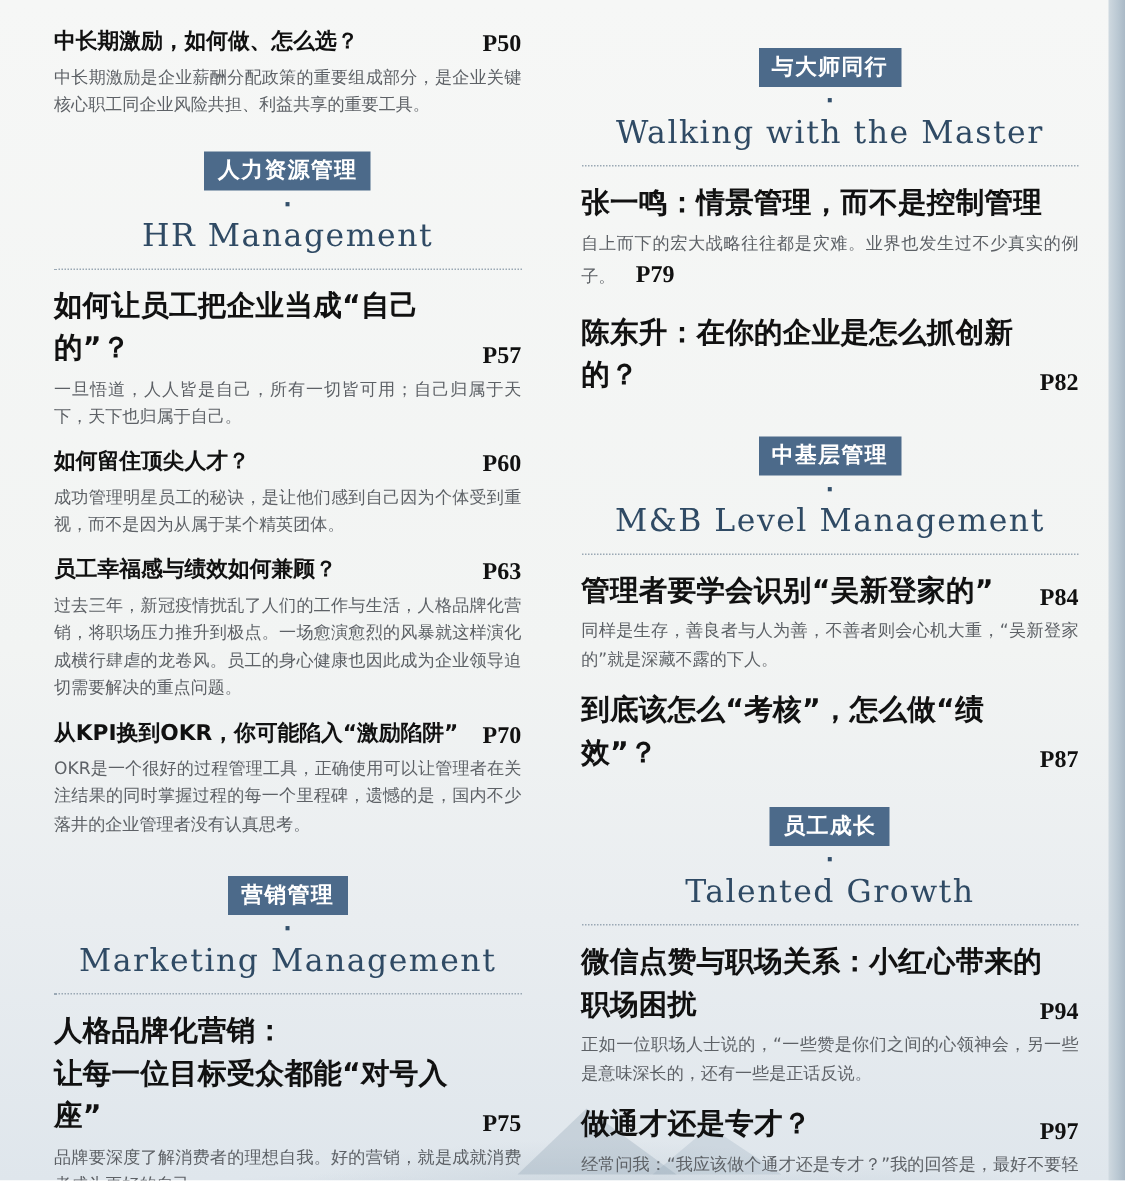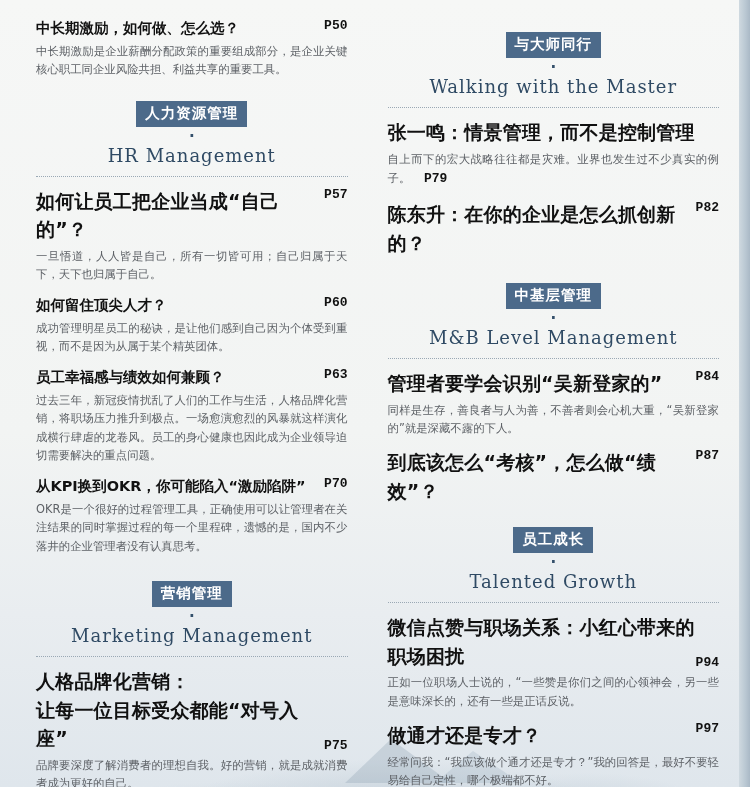--- a/index.html
+++ b/index.html
@@ -60,44 +60,44 @@
     letter-spacing:1px;
     padding:3px 9px 4px 9px;
     font-family:"DejaVu Sans","Liberation Sans",sans-serif;
     font-weight:600;
     white-space:nowrap;
   }
   .sec-head .dot {
     color:#34506b; font-size:15px; margin:0 6px; font-weight:700;
   }
   .sec-head .en {
-    color:#2f4a64; font-size:18px;
+    color:#2f4a64; font-size:21px;
     font-family:"DejaVu Serif","Liberation Serif",serif;
     letter-spacing:1px;
     white-space:nowrap;
   }
   .sec-rule {
     border:0; border-top:1px dotted #9aa8b4; margin:0 0 10px 0;
   }
 
   .item { margin:0 0 11px 0; }
   .title-row {
-    display:flex; align-items:flex-start; justify-content:flex-start;
+    display:flex; align-items:flex-end; justify-content:flex-start;
   }
   .title {
     font-weight:700; color:#111;
     font-size:14.5px; line-height:1.45;
   }
   .title.big {
     font-size:19px; line-height:1.5; letter-spacing:0.2px;
   }
   .page-no {
     margin-left:auto; padding-left:8px;
-    font-size:13px; font-weight:700; color:#111;
-    font-family:Liberation Mono, monospace;
+    font-size:16px; font-weight:700; color:#111;
+    font-family:Liberation Serif, serif;
     white-space:nowrap;
   }
   .page-no.inline { margin-left:2px; }
   .desc {
     color:#5d6166; font-size:11.4px; line-height:1.62;
     margin-top:3px; text-align:justify;
   }
   .two-line-title { display:block; }
   .two-line-title .l2 { display:flex; align-items:flex-end; }
 </style>

